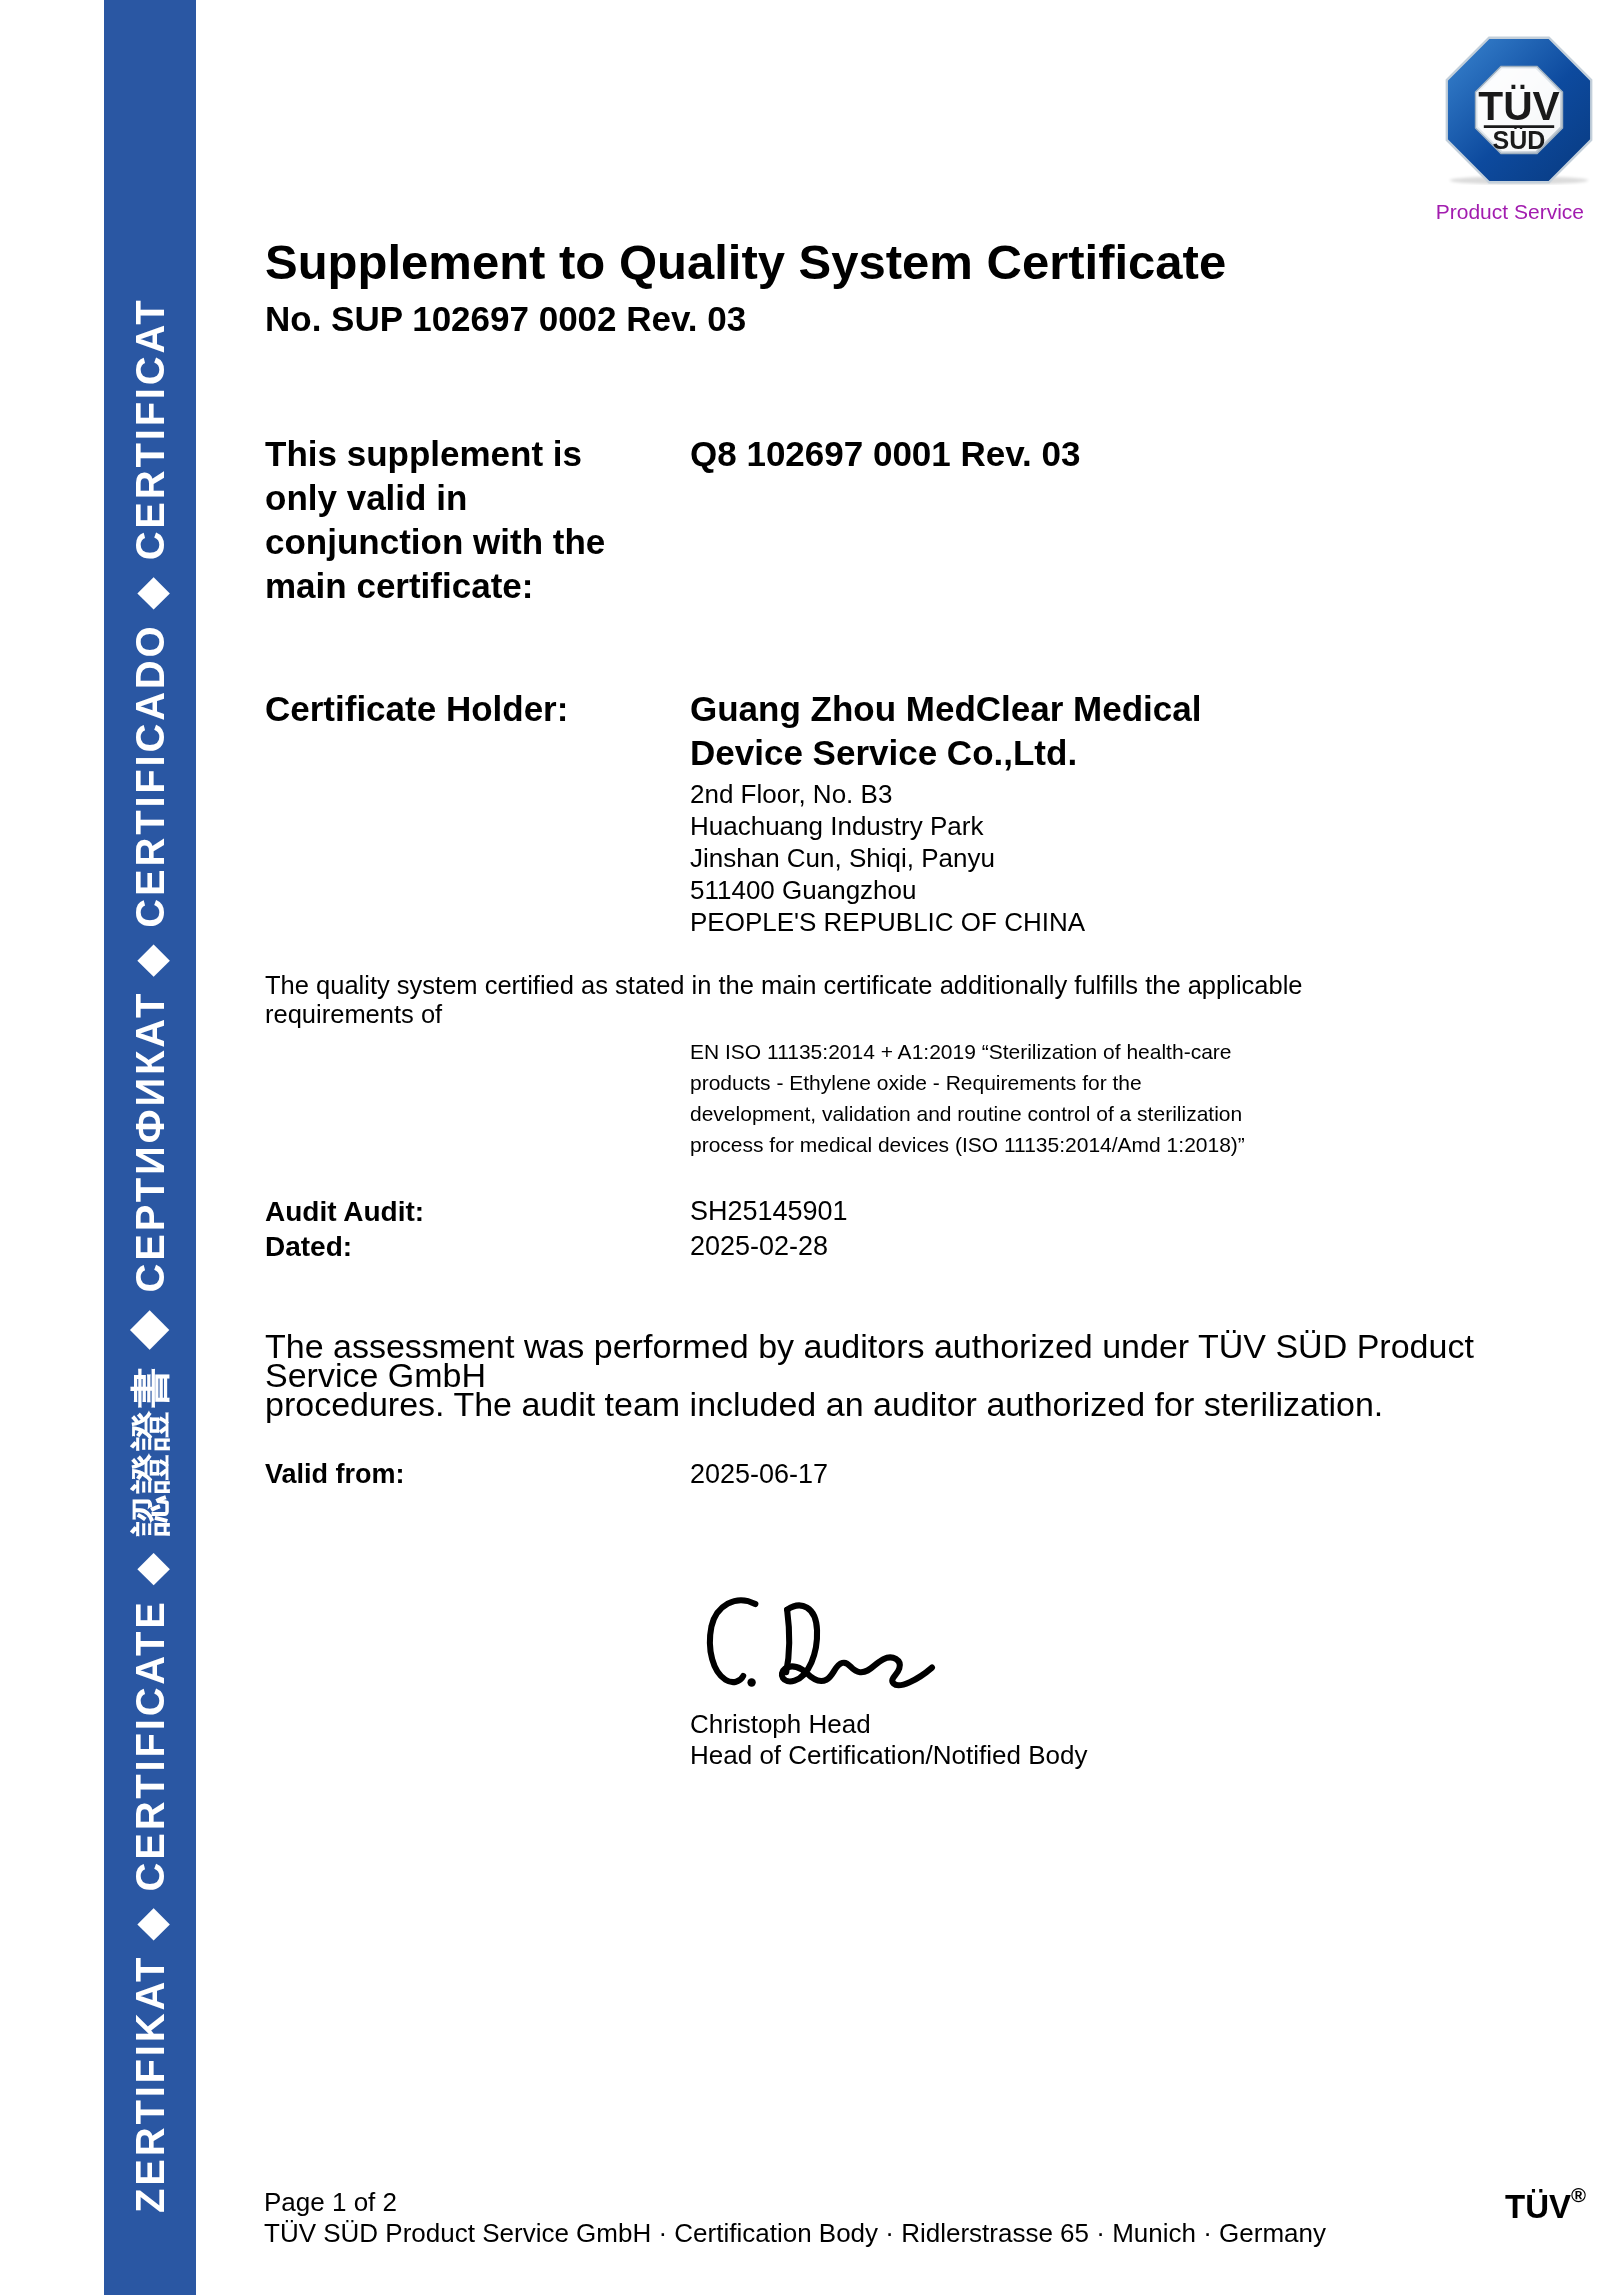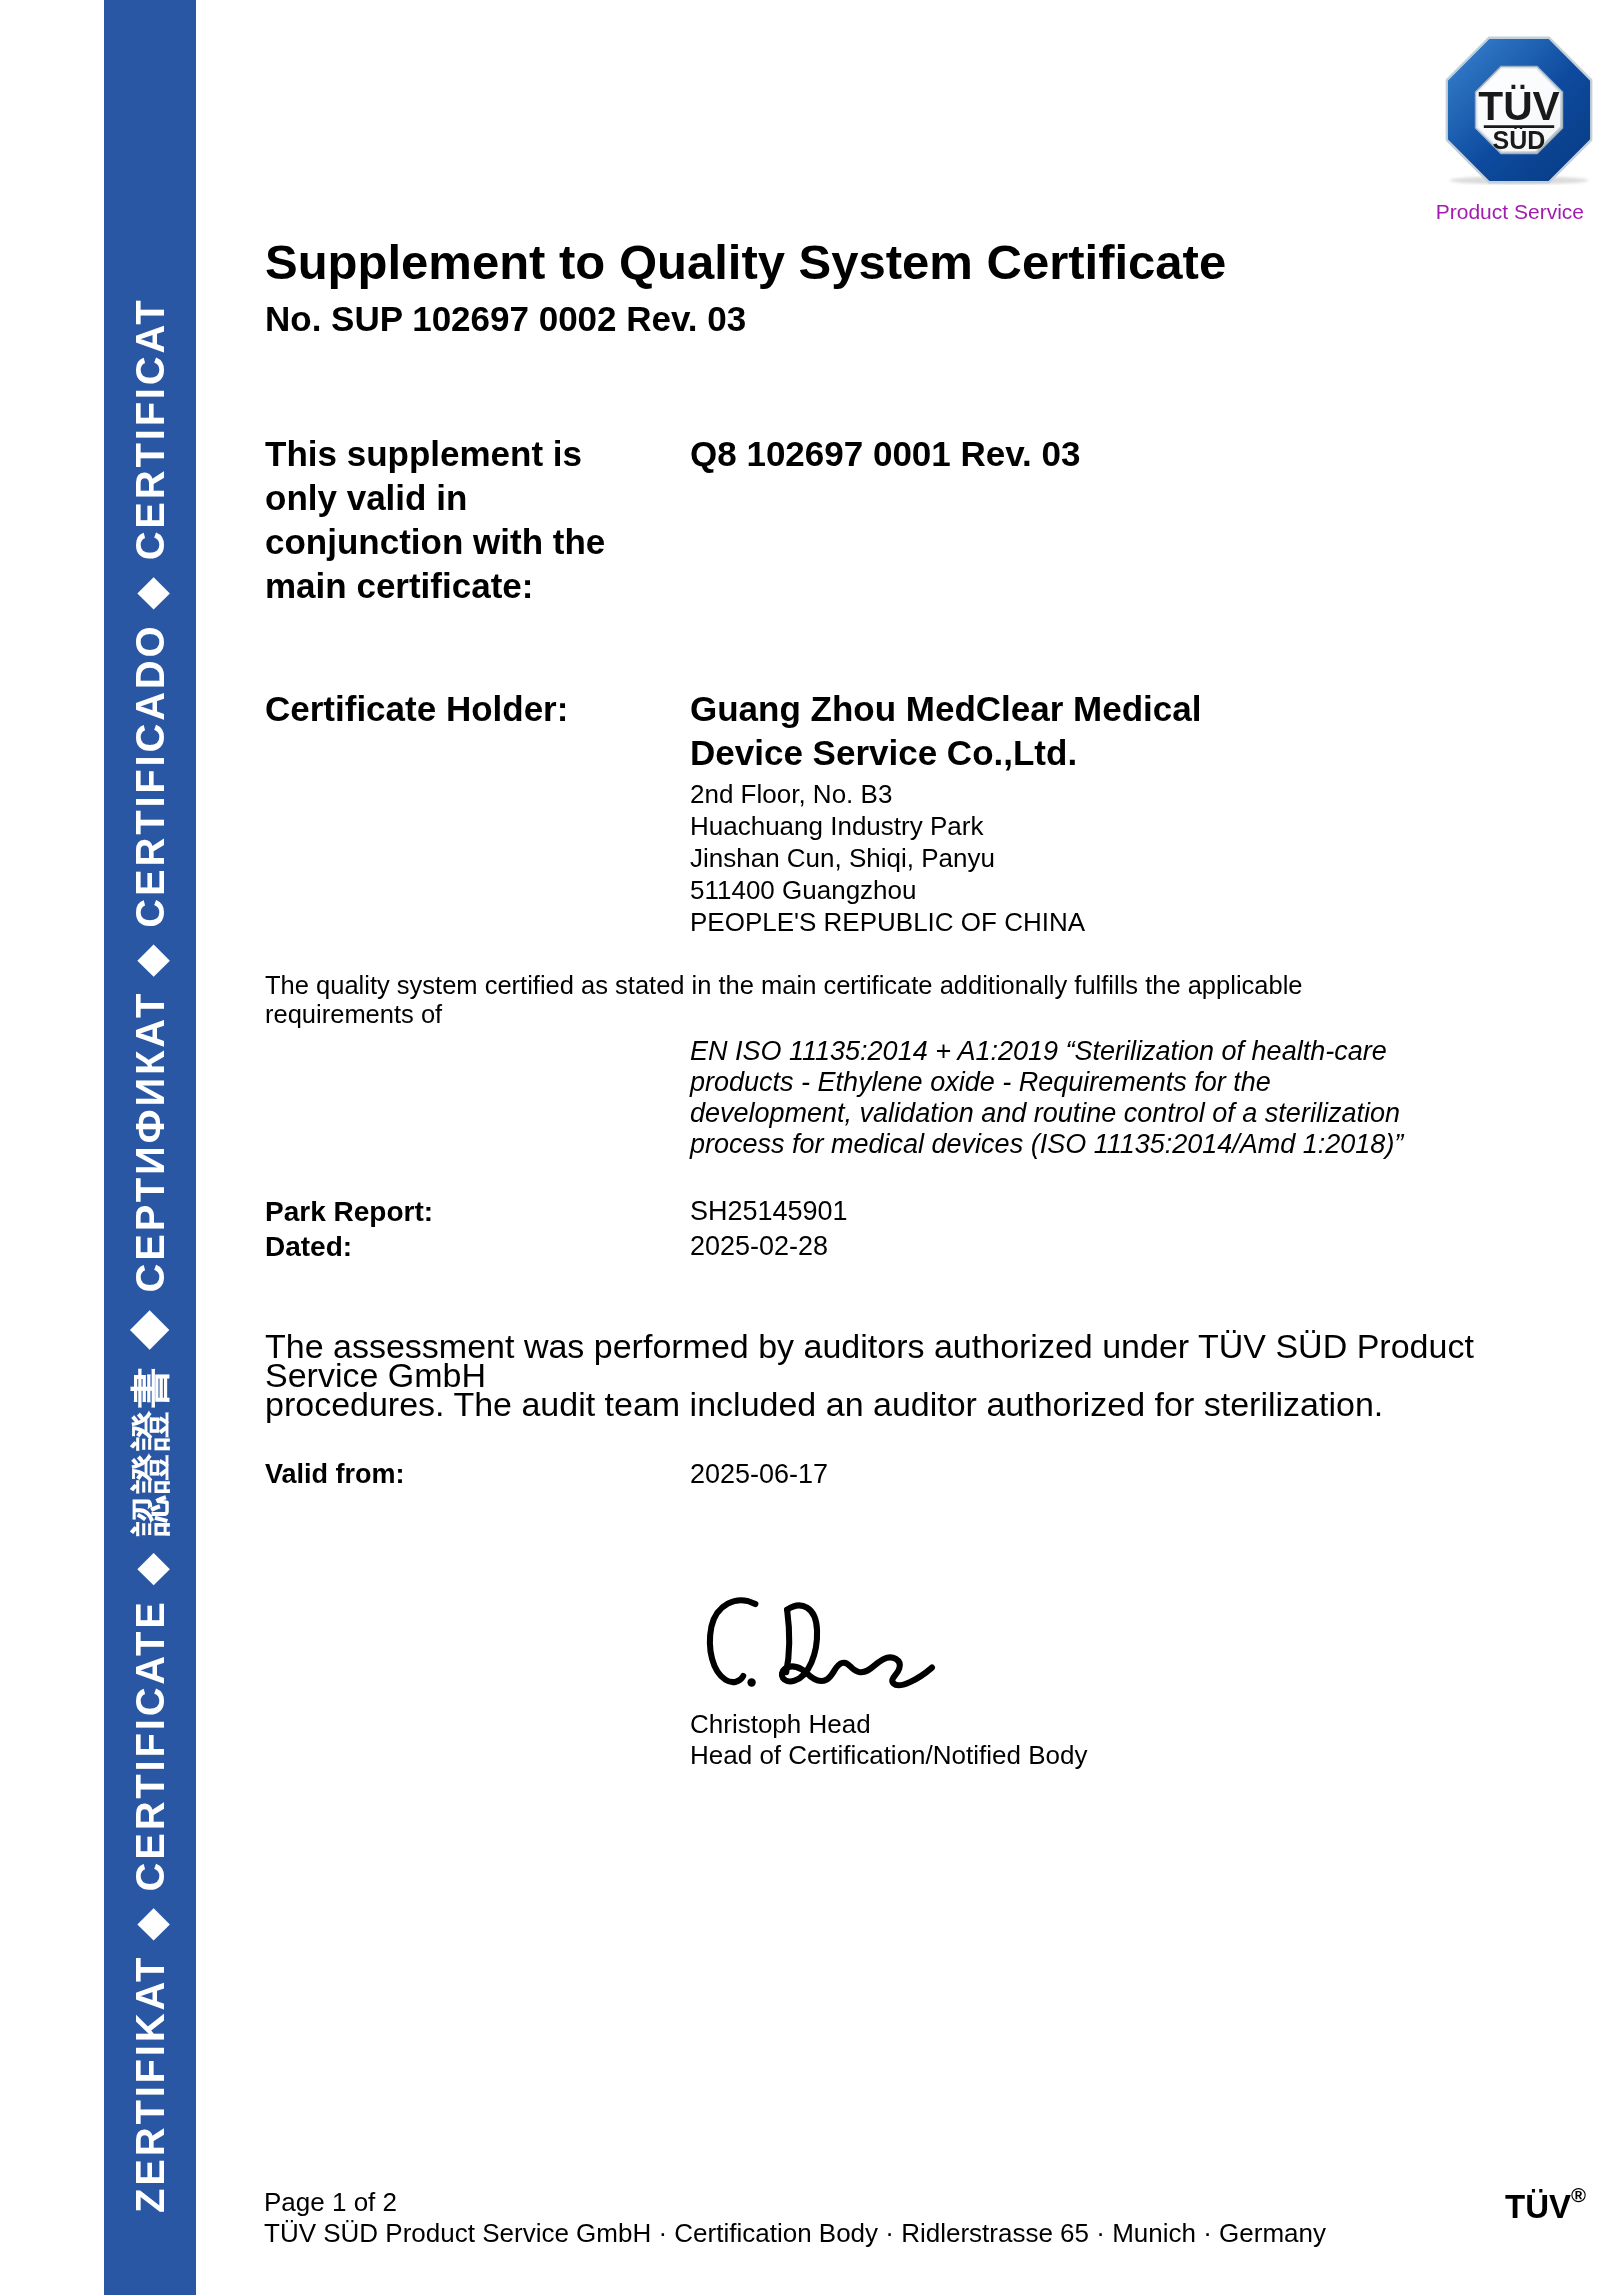--- a/index.html
+++ b/index.html
@@ -44,21 +44,21 @@
 
   
   .lbl-big { font-size:35px; line-height:44px; font-weight:bold; }
   .block1-label { left:265px; top:432px; width:417px; }
   .block1-value { left:690px; top:432px;text-align:right; }
   .holder-label { left:265px; top:687px; }
   .holder-col { left:690px; top:687px; }
   .addr { font-size:26px; line-height:32px; margin-top:3.2px; font-weight:normal; }
 
   .para1 { left:265px; top:971px; width:1204px; font-size:25.5px; line-height:29px; }
-  .standard { left:690px; top:1036px; width:880px; font-size:27px; line-height:31px;font-style:italic; }
+  .standard { left:690px; top:1036px; width:880px; font-size:21px; line-height:31px; }
 
   .lbl-small { font-size:28px; line-height:35px; font-weight:bold; }
   .val-small { font-size:27px; line-height:35px; }
   .audit-label { left:265px; top:1194px; }
   .audit-value { left:690px; top:1194px; }
 
   .para2 { left:265px; top:1332px; width:1251px; font-size:34px; line-height:29px; }
 
   .valid-label { left:265px; top:1461px; font-size:27px; line-height:27px; font-weight:bold; }
   .valid-value { left:690px; top:1461px; font-size:27px; line-height:27px; }
@@ -131,21 +131,21 @@
   <div>requirements of</div>
 </div>
 <div class="abs standard">
   <div>EN ISO 11135:2014 + A1:2019 “Sterilization of health-care</div>
   <div>products - Ethylene oxide - Requirements for the</div>
   <div>development, validation and routine control of a sterilization</div>
   <div>process for medical devices (ISO 11135:2014/Amd 1:2018)”</div>
 </div>
 
 <div class="abs lbl-small audit-label">
-  <div>Park Report:</div>
+  <div>Audit Audit:</div>
   <div>Dated:</div>
 </div>
 <div class="abs val-small audit-value">
   <div>SH25145901</div>
   <div>2025-02-28</div>
 </div>
 
 <div class="abs para2">
   <div>The assessment was performed by auditors authorized under TÜV SÜD Product Service GmbH</div>
   <div>procedures. The audit team included an auditor authorized for sterilization.</div>

